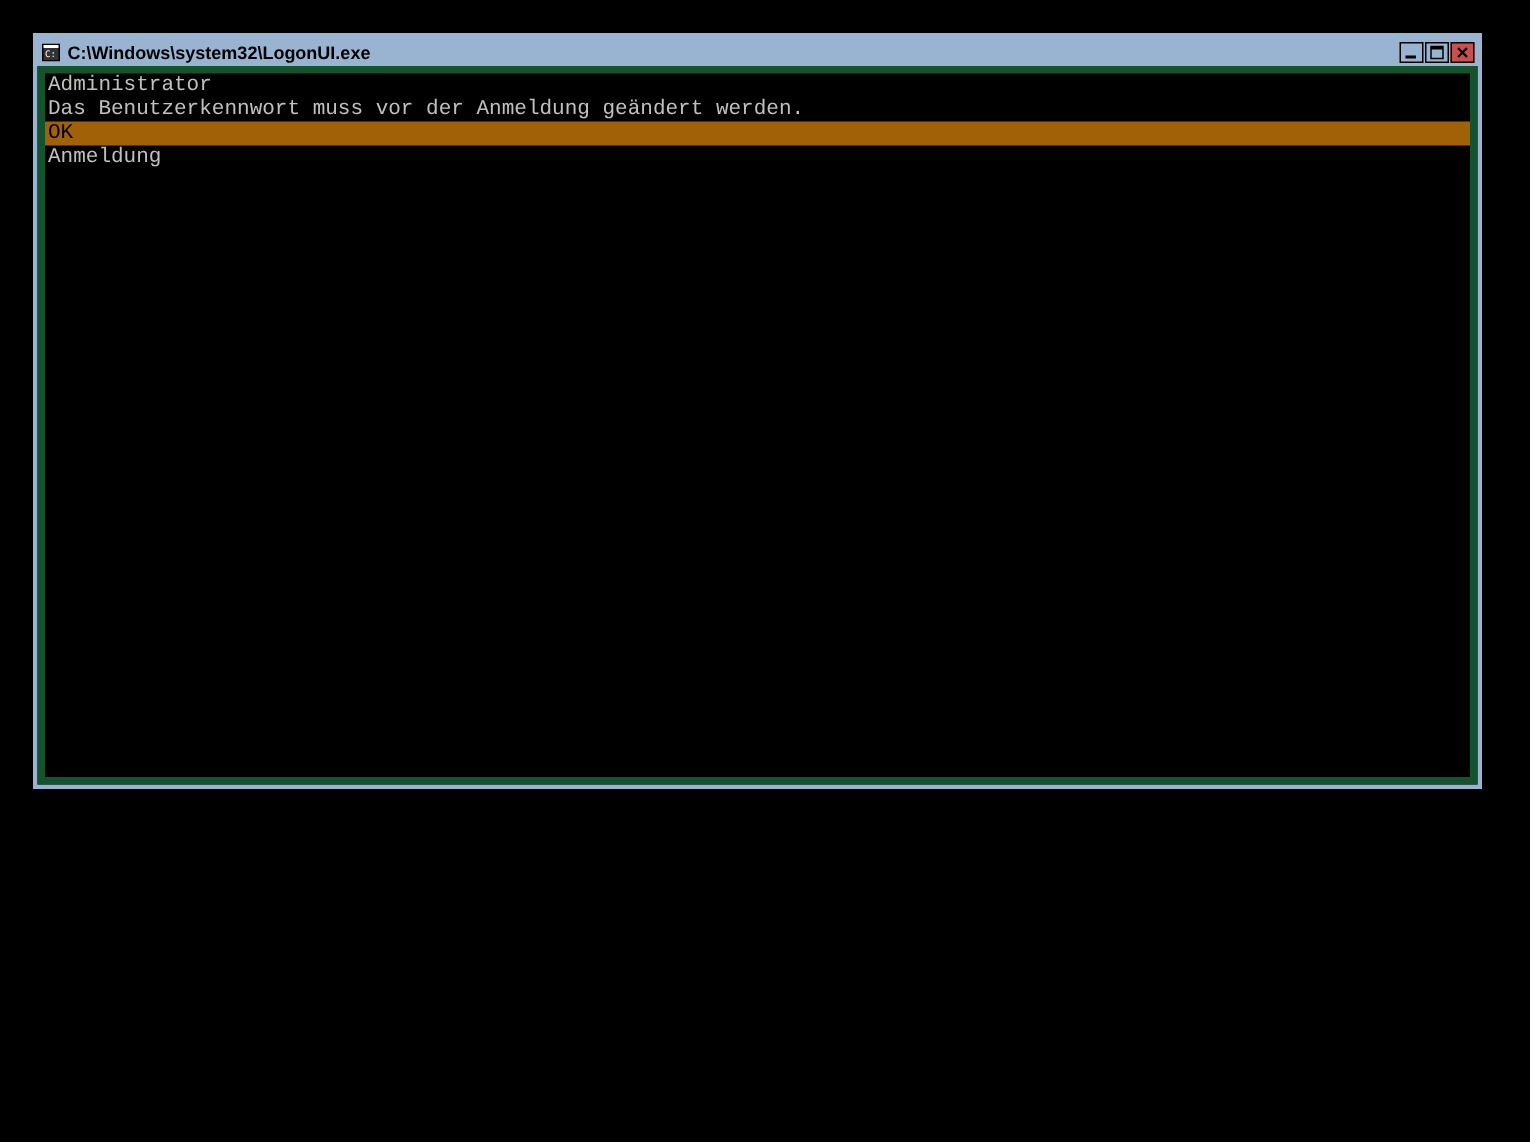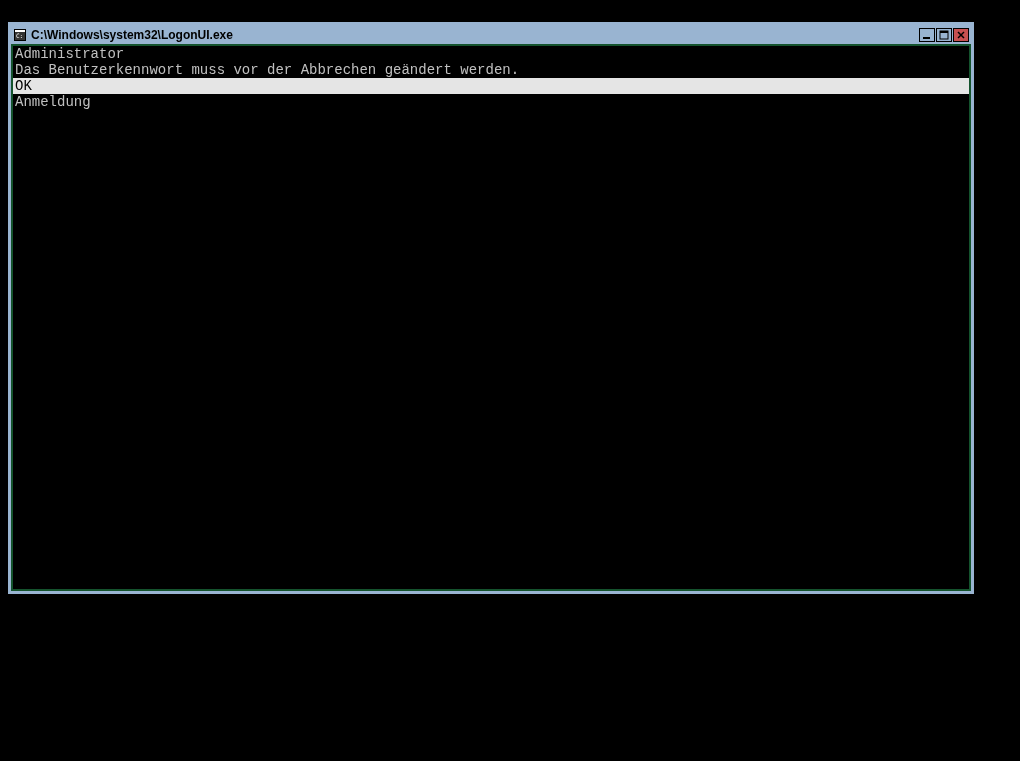--- a/index.html
+++ b/index.html
@@ -9,24 +9,24 @@
     }
     body {
       background: #000000;
       width: 1020px;
       height: 761px;
       overflow: hidden;
       font-family: "Courier New", monospace;
     }
     .window {
       position: absolute;
-      left: 8px;
+      left: 22px;
       top: 22px;
       width: 966px;
-      height: 572px;
+      height: 504px;
       background: #99b4d1;
       padding: 3px;
     }
     .titlebar {
       height: 19px;
       background: #99b4d1;
       display: flex;
       align-items: center;
       padding: 0 2px;
     }
@@ -64,33 +64,33 @@
       display: block;
     }
     .close-btn {
       background: #c75050;
       border: 1px solid #000000;
     }
     .console {
       width: 100%;
       height: calc(100% - 19px);
       background: #000000;
-      border: 2px solid #14532d;
+      border: 5px solid #14532d;
       font-family: "Courier New", monospace;
       font-size: 14px;
       line-height: 16px;
       color: #c0c0c0;
     }
     .console-line {
       padding: 0 2px;
       height: 16px;
       white-space: pre;
     }
     .selected {
-      background: #e5e5e5;
+      background: #a16207;
       color: #000000;
     }
   </style>
 </head>
 <body>
 
 <div class="window">
   <div class="titlebar">
     <div class="titlebar-icon">
       <svg width="12" height="12" viewBox="0 0 12 12">
@@ -116,17 +116,17 @@
       <div class="titlebar-btn close-btn">
         <svg width="10" height="10" viewBox="0 0 10 10">
           <line x1="2" y1="2" x2="8" y2="8" stroke="#000000" stroke-width="1.5"></line>
           <line x1="8" y1="2" x2="2" y2="8" stroke="#000000" stroke-width="1.5"></line>
         </svg>
       </div>
     </div>
   </div>
   <div class="console">
     <div class="console-line">Administrator</div>
-    <div class="console-line">Das Benutzerkennwort muss vor der Abbrechen geändert werden.</div>
+    <div class="console-line">Das Benutzerkennwort muss vor der Anmeldung geändert werden.</div>
     <div class="console-line selected">OK</div>
     <div class="console-line">Anmeldung</div>
   </div>
 </div>
 
 </body></html>

